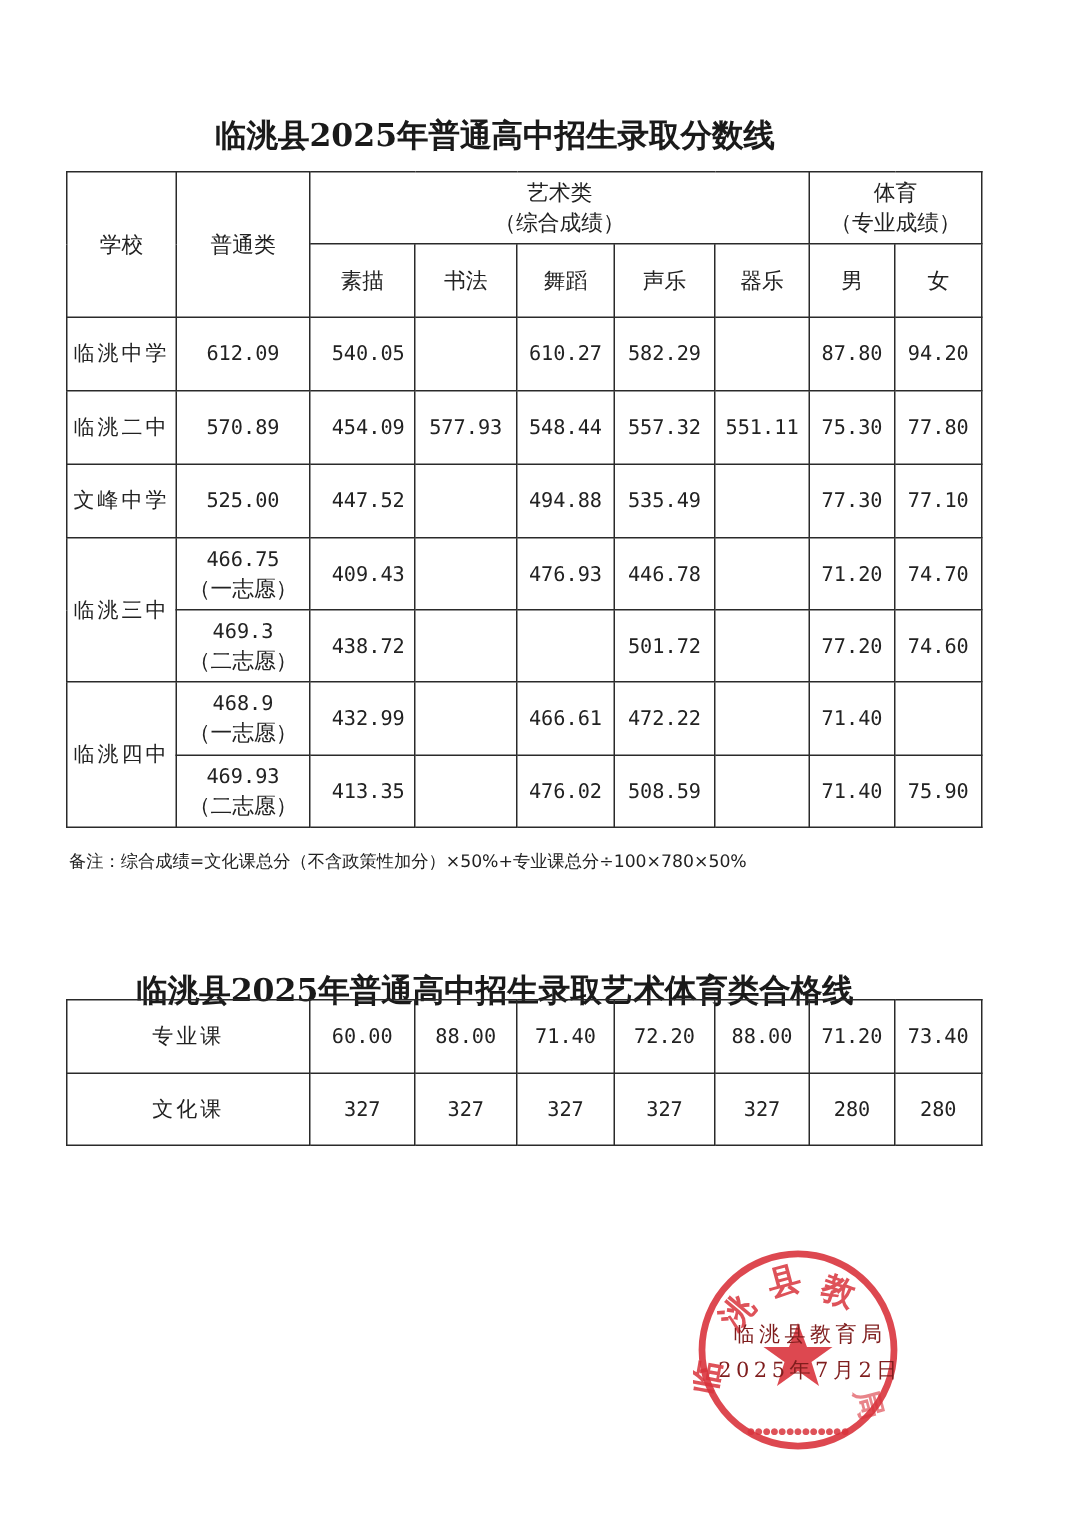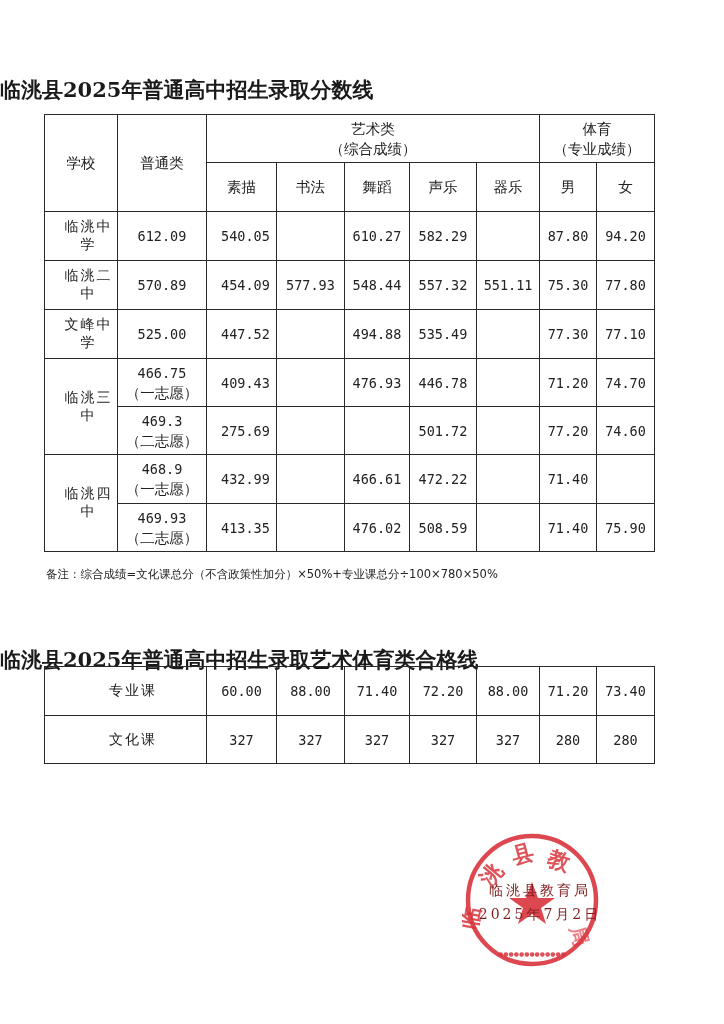--- a/index.html
+++ b/index.html
@@ -1,30 +1,30 @@
 <!DOCTYPE html>
 <html><head>
 <meta charset="utf-8">
 <style>
   html, body { margin: 0; padding: 0; }
   body {
     width: 724px; height: 1024px; background: #ffffff; position: relative; overflow: hidden;
     font-family: "DejaVu Serif", "Liberation Serif", serif; color: #1e1e1e;
   }
   .title {
-    position: absolute; left: 0; width: 660px; text-align: left;
+    position: absolute; left: 0; width: 660px; text-align: center;
     font-family: "DejaVu Serif", serif; font-weight: bold; font-size: 21px; letter-spacing: 0px; color: #1a1a1a;
   }
   #title1 { top: 76px; }
   #title2 { top: 620px; margin-top: 26px; }
   table { position: absolute; border-collapse: collapse; table-layout: fixed; }
   td { border: 1.6px solid #2a2a2a; text-align: center; vertical-align: middle; padding: 0; font-size: 14px; }
   .num { font-family: "DejaVu Sans Mono", "Liberation Mono", monospace; font-size: 13.5px; color: #222; }
   .hd { font-family: "DejaVu Sans", sans-serif; font-size: 14.5px; color: #222; }
-  .sch { font-family: Liberation Mono, monospace; font-size: 14px; letter-spacing: 2px; color: #222; padding-left: 15px; }
+  .sch { font-family: Liberation Mono, monospace; font-size: 14px; letter-spacing: 2px; color: #222; }
   .left { text-align: center; padding-left: 8px; }
   #t1 { left: 44px; top: 114px; width: 610px; }
   #t2 { left: 44px; top: 666px; width: 610px; }
   .two-line { line-height: 20px; }
   .note {
     position: absolute; left: 46px; top: 567px; font-family: "DejaVu Sans", sans-serif; font-size: 11.5px; color: #222;
   }
   .stamp {
     position: absolute; left: 462px; top: 830px; width: 140px; height: 140px;
   }
@@ -121,21 +121,21 @@
     <td class="num"></td>
     <td class="num">71.20</td>
     <td class="num">74.70</td>
   </tr>
 
   <tr style="height:48px">
     <td class="num two-line">
       <div>469.3</div>
       <div class="hd">（二志愿）</div>
     </td>
-    <td class="num left">275.69</td>
+    <td class="num left">438.72</td>
     <td class="num"></td>
     <td class="num"></td>
     <td class="num">501.72</td>
     <td class="num"></td>
     <td class="num">77.20</td>
     <td class="num">74.60</td>
   </tr>
 
   <tr style="height:49px">
     <td rowspan="2" class="sch">临洮四中</td>

